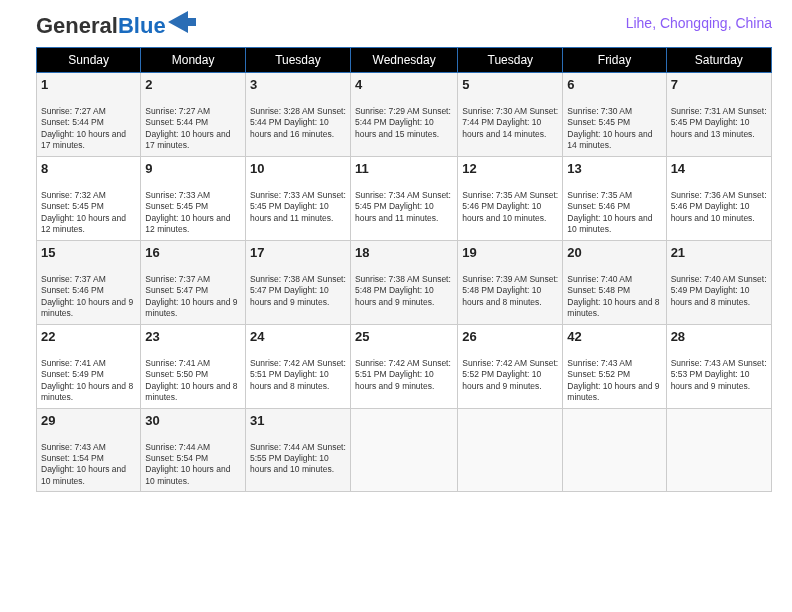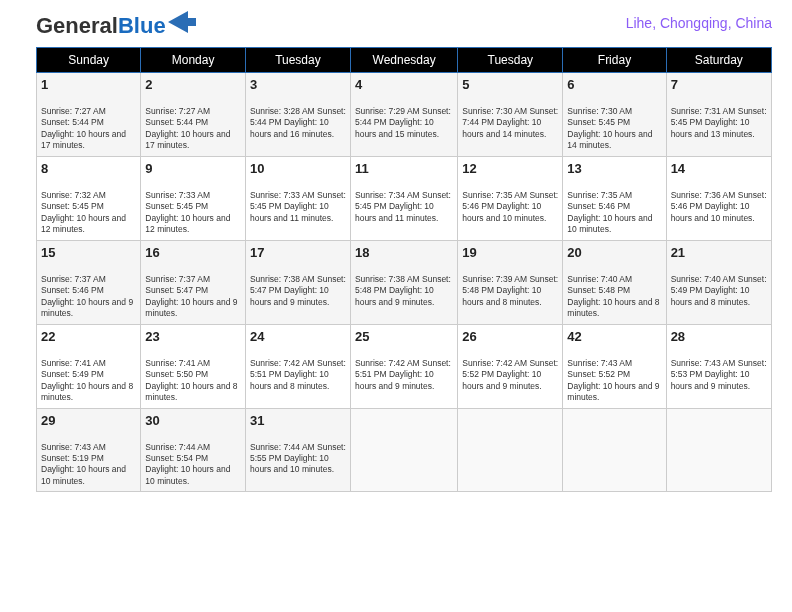--- a/index.html
+++ b/index.html
@@ -322,21 +322,21 @@
             <div class="day-detail">Sunrise: 7:43 AM
 Sunset: 5:53 PM
 Daylight: 10 hours
 and 9 minutes.</div>
           </td>
         </tr>
         <tr>
           <td>
             <span class="day-num">29</span>
             <div class="day-detail">Sunrise: 7:43 AM
-Sunset: 5:19 PM
+Sunset: 1:54 PM
 Daylight: 10 hours
 and 10 minutes.</div>
           </td>
           <td>
             <span class="day-num">30</span>
             <div class="day-detail">Sunrise: 7:44 AM
 Sunset: 5:54 PM
 Daylight: 10 hours
 and 10 minutes.</div>
           </td>

